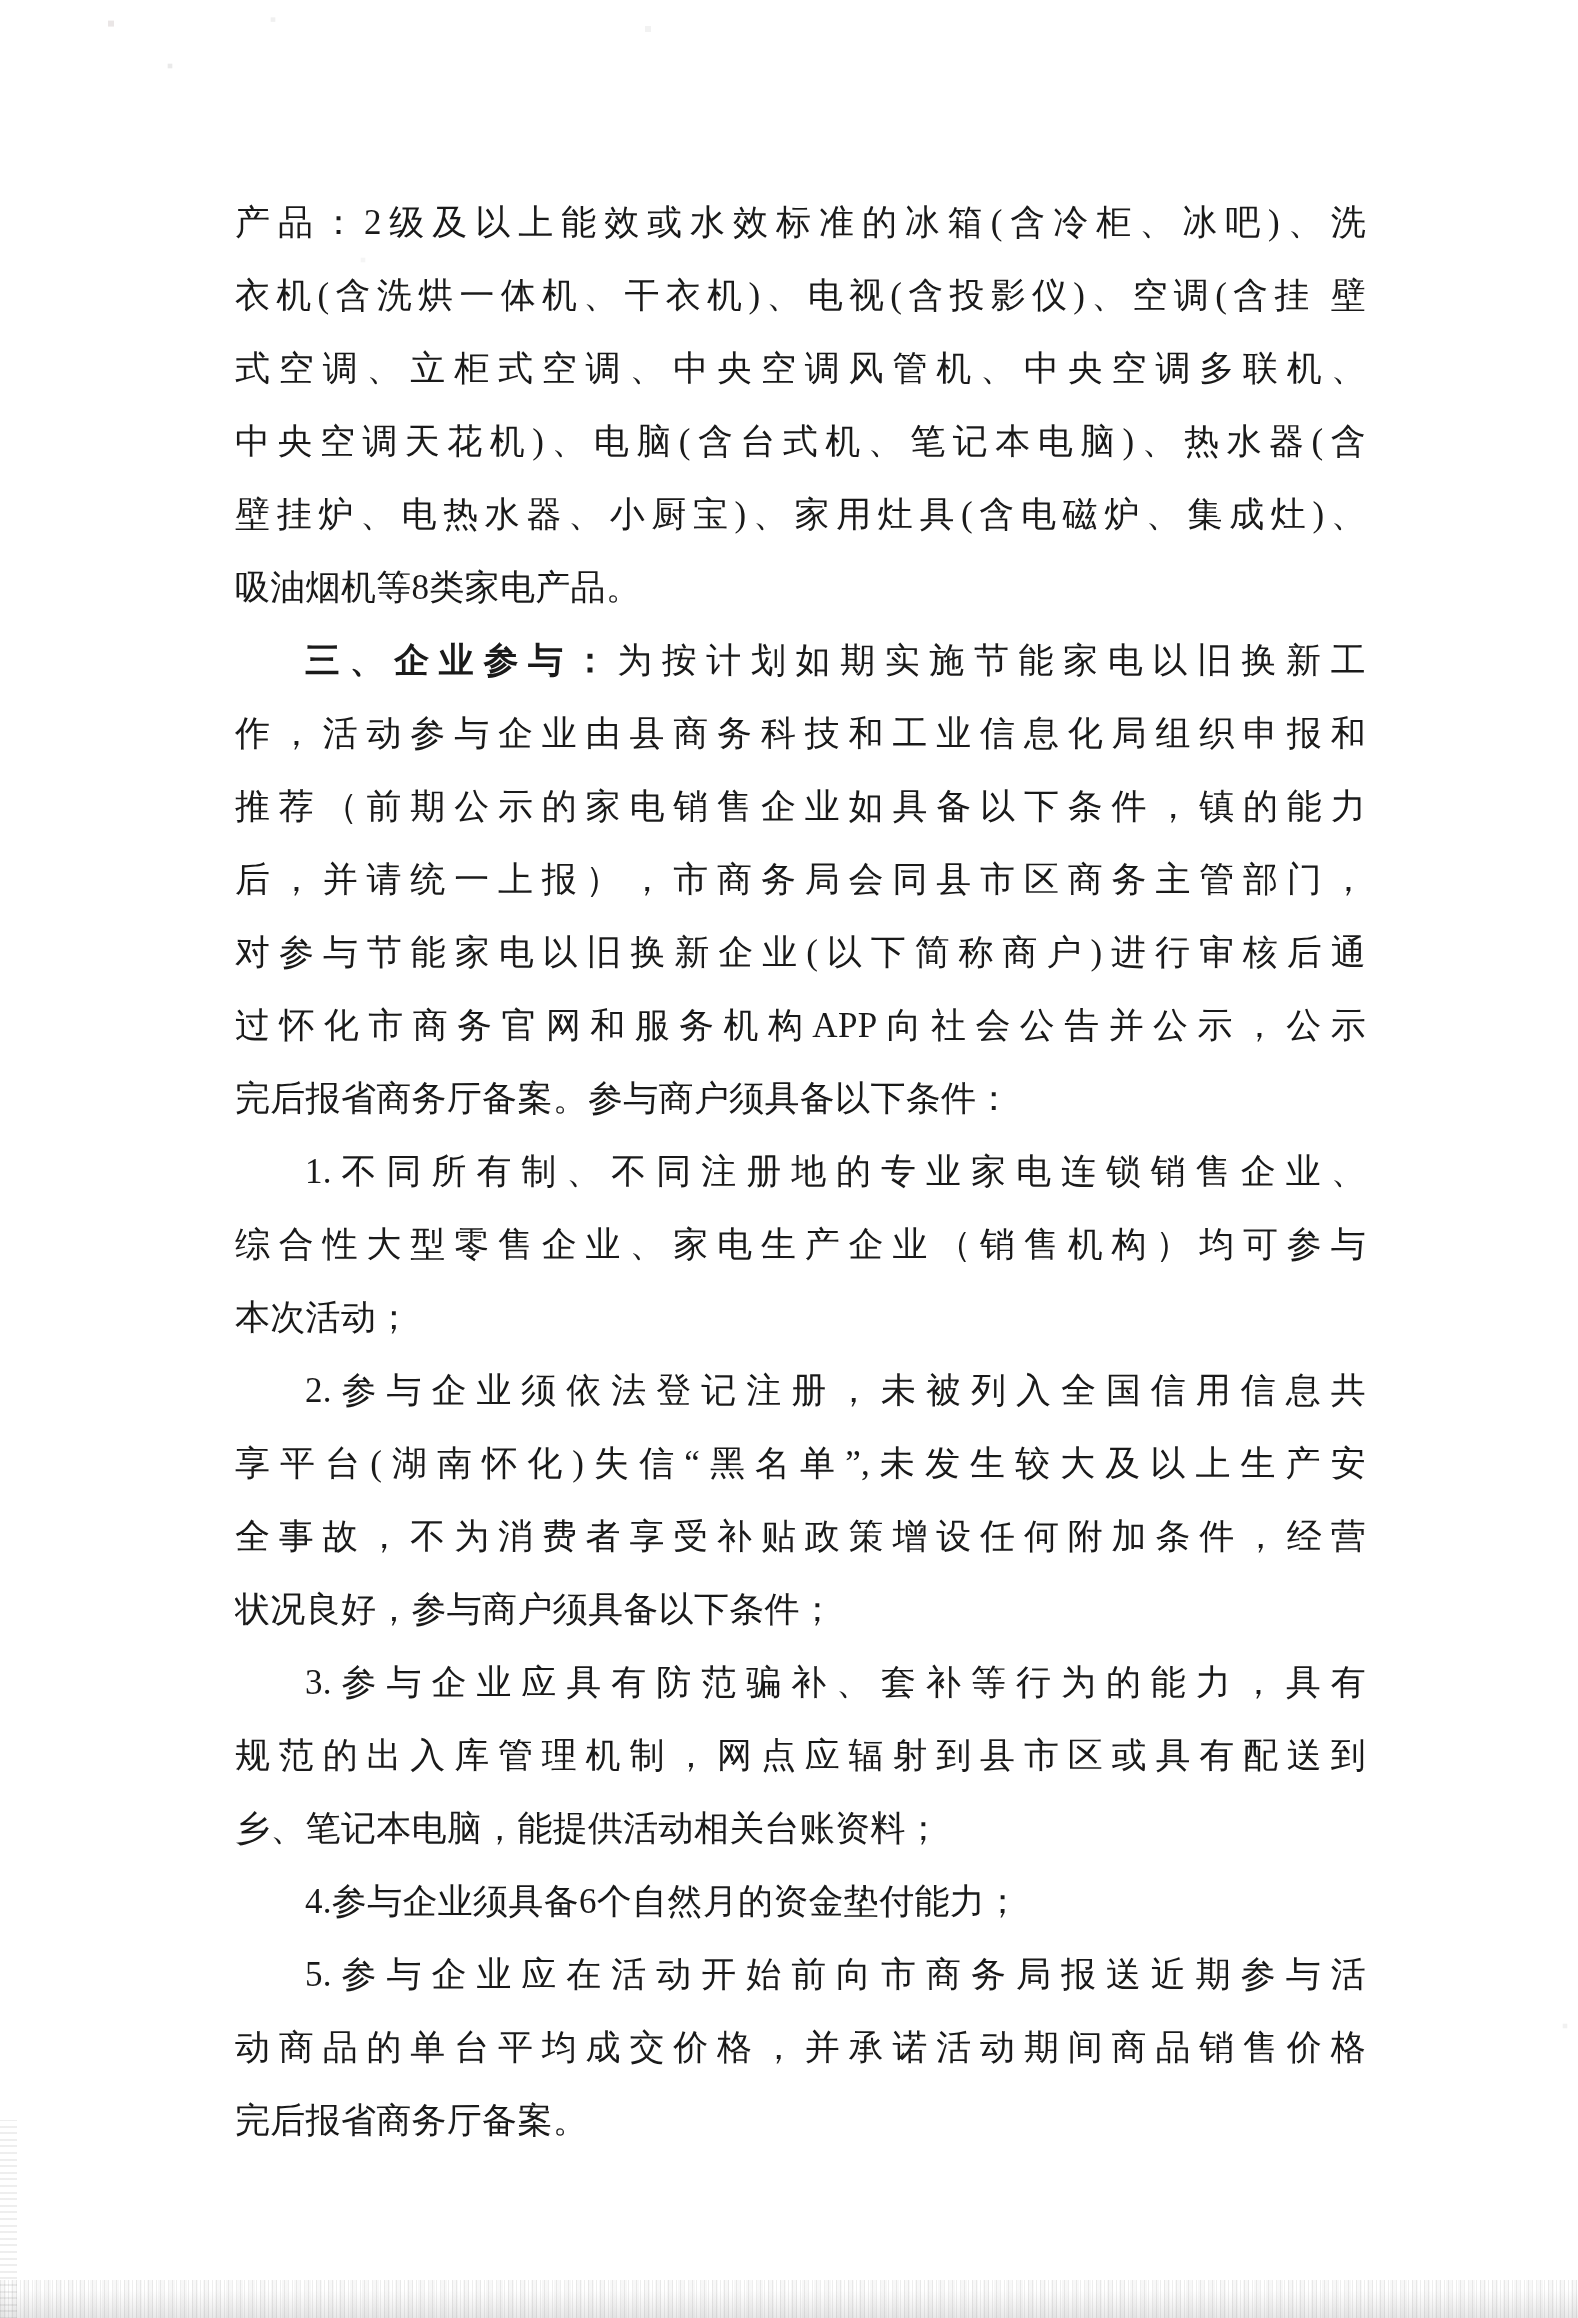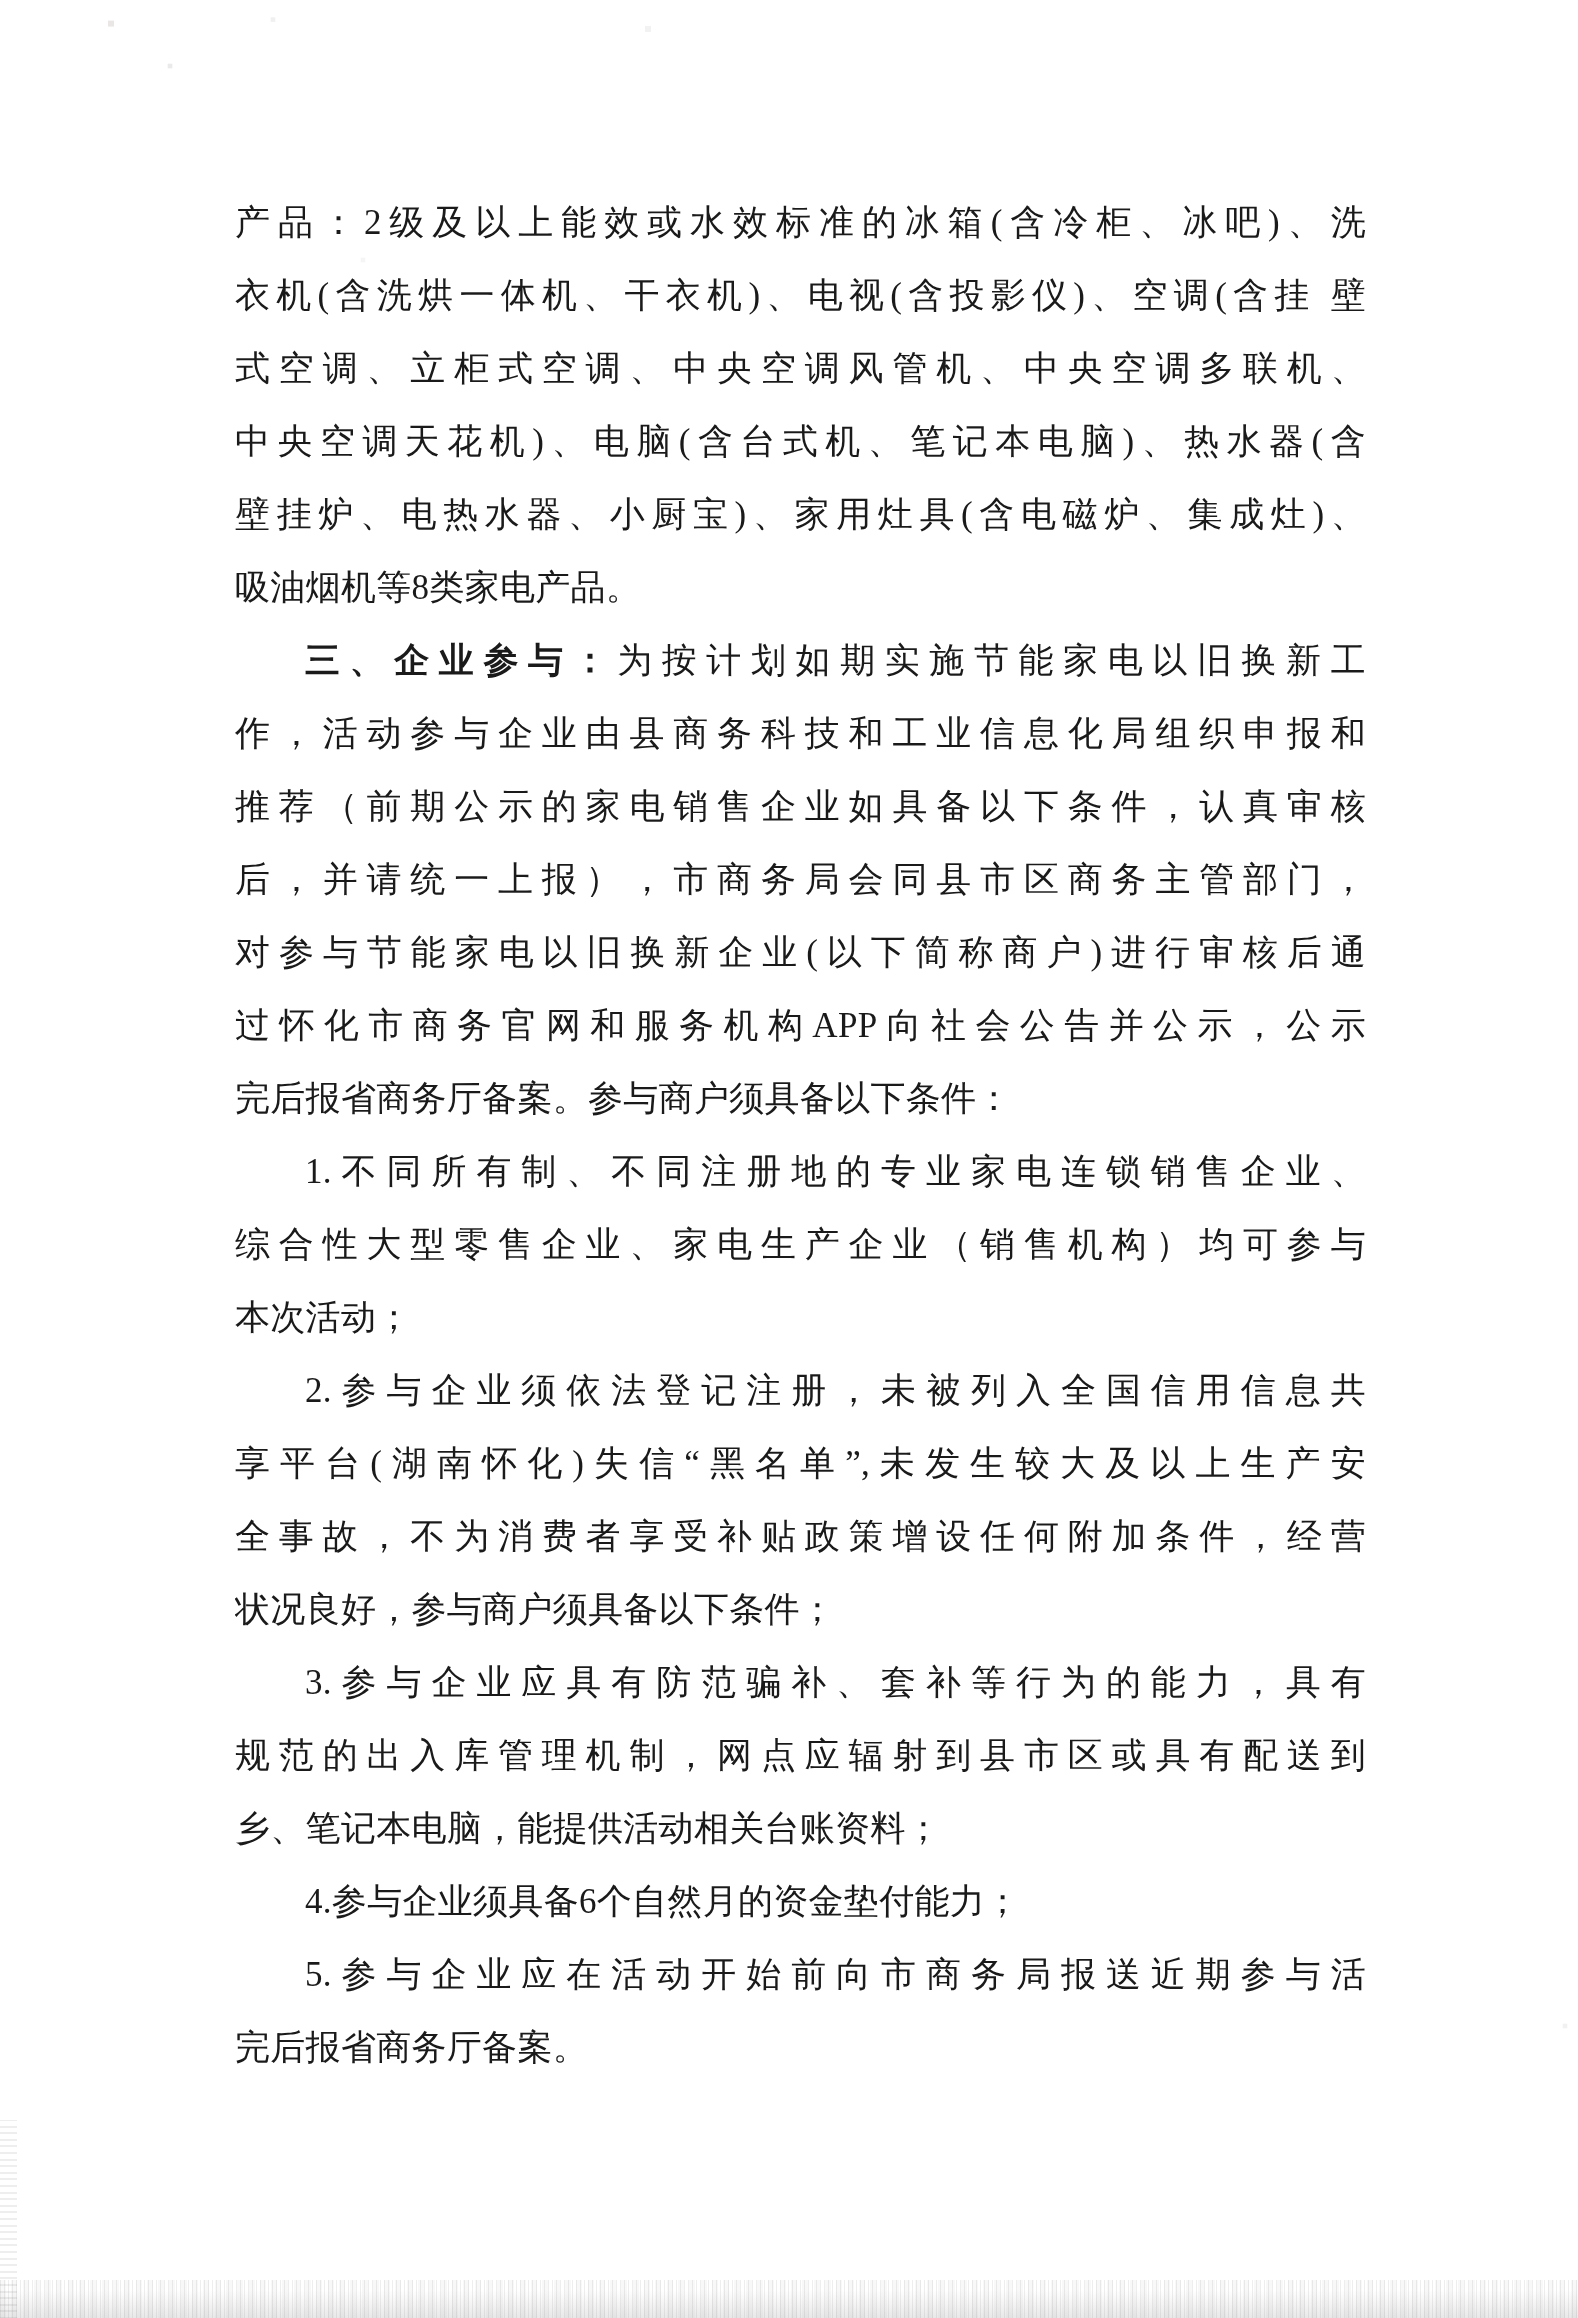--- a/index.html
+++ b/index.html
@@ -86,21 +86,21 @@
       <div class="line jf">中央空调天花机)、电脑(含台式机、笔记本电脑)、热水器(含</div>
       <div class="line jf">壁挂炉、电热水器、小厨宝)、家用灶具(含电磁炉、集成灶)、</div>
       <div class="line">吸油烟机等8类家电产品。</div>
     </div>
 
     <div class="para">
       <div class="line jf indent">
         <span class="bold">三、企业参与：</span><span>为按计划如期实施节能家电以旧换新工</span>
       </div>
       <div class="line jf">作，活动参与企业由县商务科技和工业信息化局组织申报和</div>
-      <div class="line jf">推荐（前期公示的家电销售企业如具备以下条件，认真审核</div>
+      <div class="line jf">推荐（前期公示的家电销售企业如具备以下条件，镇的能力</div>
       <div class="line jf">后，并请统一上报），市商务局会同县市区商务主管部门，</div>
       <div class="line jf">对参与节能家电以旧换新企业(以下简称商户)进行审核后通</div>
       <div class="line jf">过怀化市商务官网和服务机构APP向社会公告并公示，公示</div>
       <div class="line">完后报省商务厅备案。参与商户须具备以下条件：</div>
     </div>
 
     <div class="para">
       <div class="line jf indent">1.不同所有制、不同注册地的专业家电连锁销售企业、</div>
       <div class="line jf">综合性大型零售企业、家电生产企业（销售机构）均可参与</div>
       <div class="line">本次活动；</div>
@@ -118,20 +118,21 @@
       <div class="line jf">规范的出入库管理机制，网点应辐射到县市区或具有配送到</div>
       <div class="line">乡、笔记本电脑，能提供活动相关台账资料；</div>
     </div>
 
     <div class="para">
       <div class="line indent">4.参与企业须具备6个自然月的资金垫付能力；</div>
     </div>
 
     <div class="para">
       <div class="line jf indent">5.参与企业应在活动开始前向市商务局报送近期参与活</div>
+      <div class="line jf">动商品的单台平均成交价格，并承诺活动期间商品销售价格</div>
       <div class="line">完后报省商务厅备案。</div>
     </div>
 
   </div>
 
   <div class="scan-specks"></div>
   <div class="scan-streaks-left"></div>
   <div class="scan-band-bottom"></div>
 
 </div>

